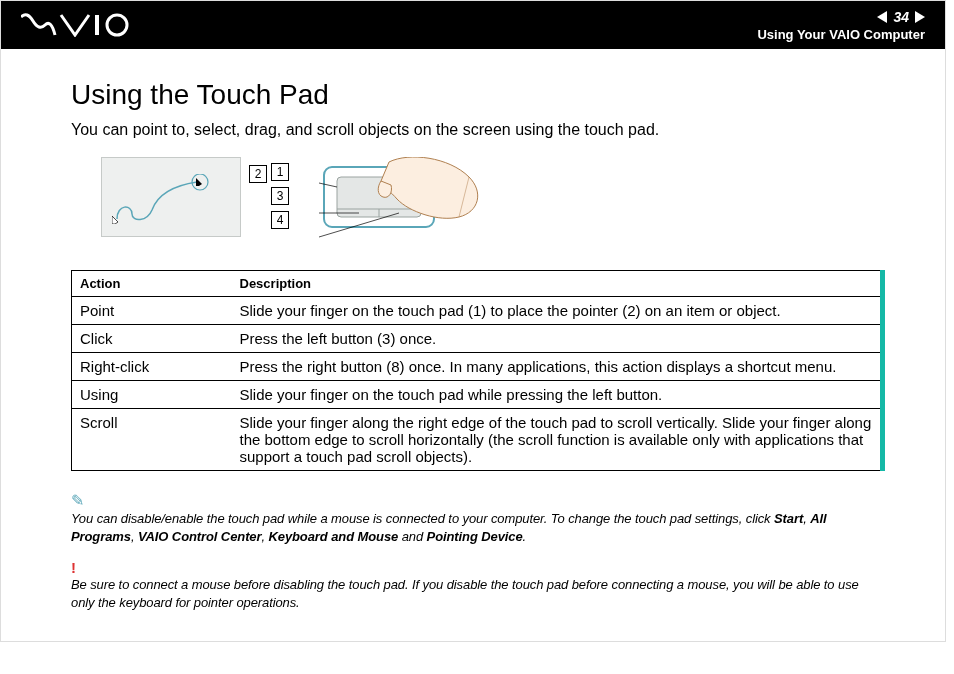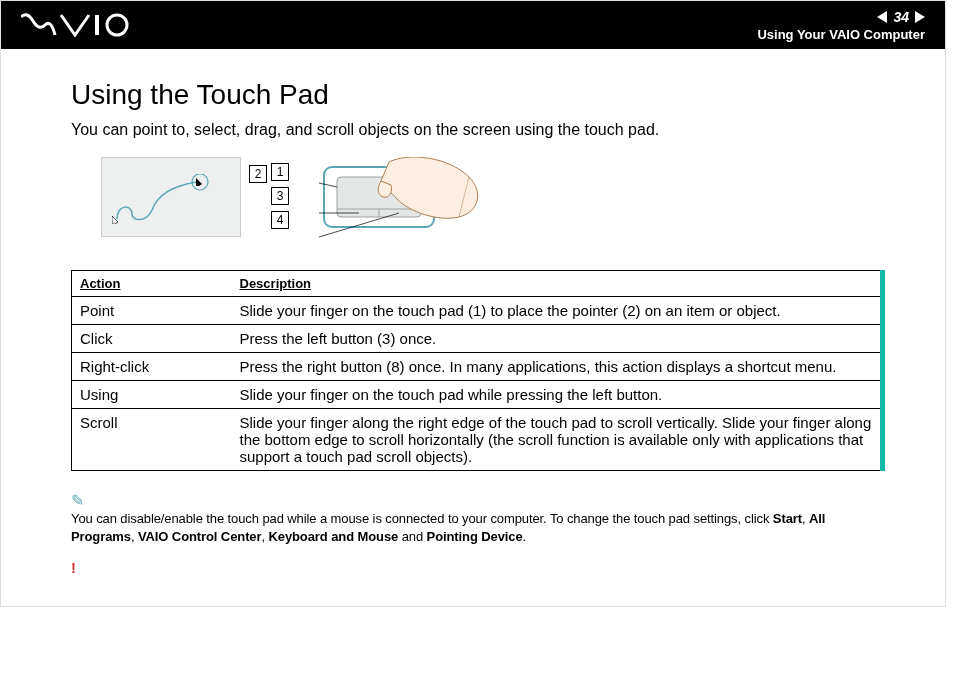--- a/index.html
+++ b/index.html
@@ -130,21 +130,20 @@
     text-align: left;
     padding: 5px 8px;
     border-bottom: 1px solid #000;
     vertical-align: top;
     font-size: 15px;
   }
   table.actions th {
     border-top: 1px solid #000;
     font-weight: bold;
     font-size: 13px;
-    text-decoration: underline;
   }
   table.actions th:first-child,
   table.actions td:first-child {
     width: 160px;
     border-left: 1px solid #000;
   }
   table.actions th:last-child,
   table.actions td:last-child {
     border-right: 5px solid #14b8a6;
   }
@@ -158,20 +157,21 @@
   .warn-icon {
     color: #d33;
     font-weight: bold;
     font-size: 15px;
   }
   .note-text {
     font-family: "Helvetica Neue", Arial, sans-serif;
     font-size: 13px;
     line-height: 1.35;
     letter-spacing: -0.1px;
+    font-style: italic;
   }
   .note-text b { font-weight: bold; }
   .border-frame {
     border: 1px solid #ddd;
     width: 946px;
   }
 </style>
 </head>
 <body>
 
@@ -269,16 +269,17 @@
 
   <div class="note-block">
     <div class="note-icon">✎</div>
     <div class="note-text">
       <span>You can disable/enable the touch pad while a mouse is connected to your computer. To change the touch pad settings, click </span><b>Start</b><span>, </span><b>All Programs</b><span>, </span><b>VAIO Control Center</b><span>, </span><b>Keyboard and Mouse</b><span> and </span><b>Pointing Device</b><span>.</span>
     </div>
   </div>
 
   <div class="note-block">
     <div class="warn-icon">!</div>
+    <div class="note-text">Be sure to connect a mouse before disabling the touch pad. If you disable the touch pad before connecting a mouse, you will be able to use only the keyboard for pointer operations.</div>
   </div>
 
 </div>
 </div>
 
 </body></html>

